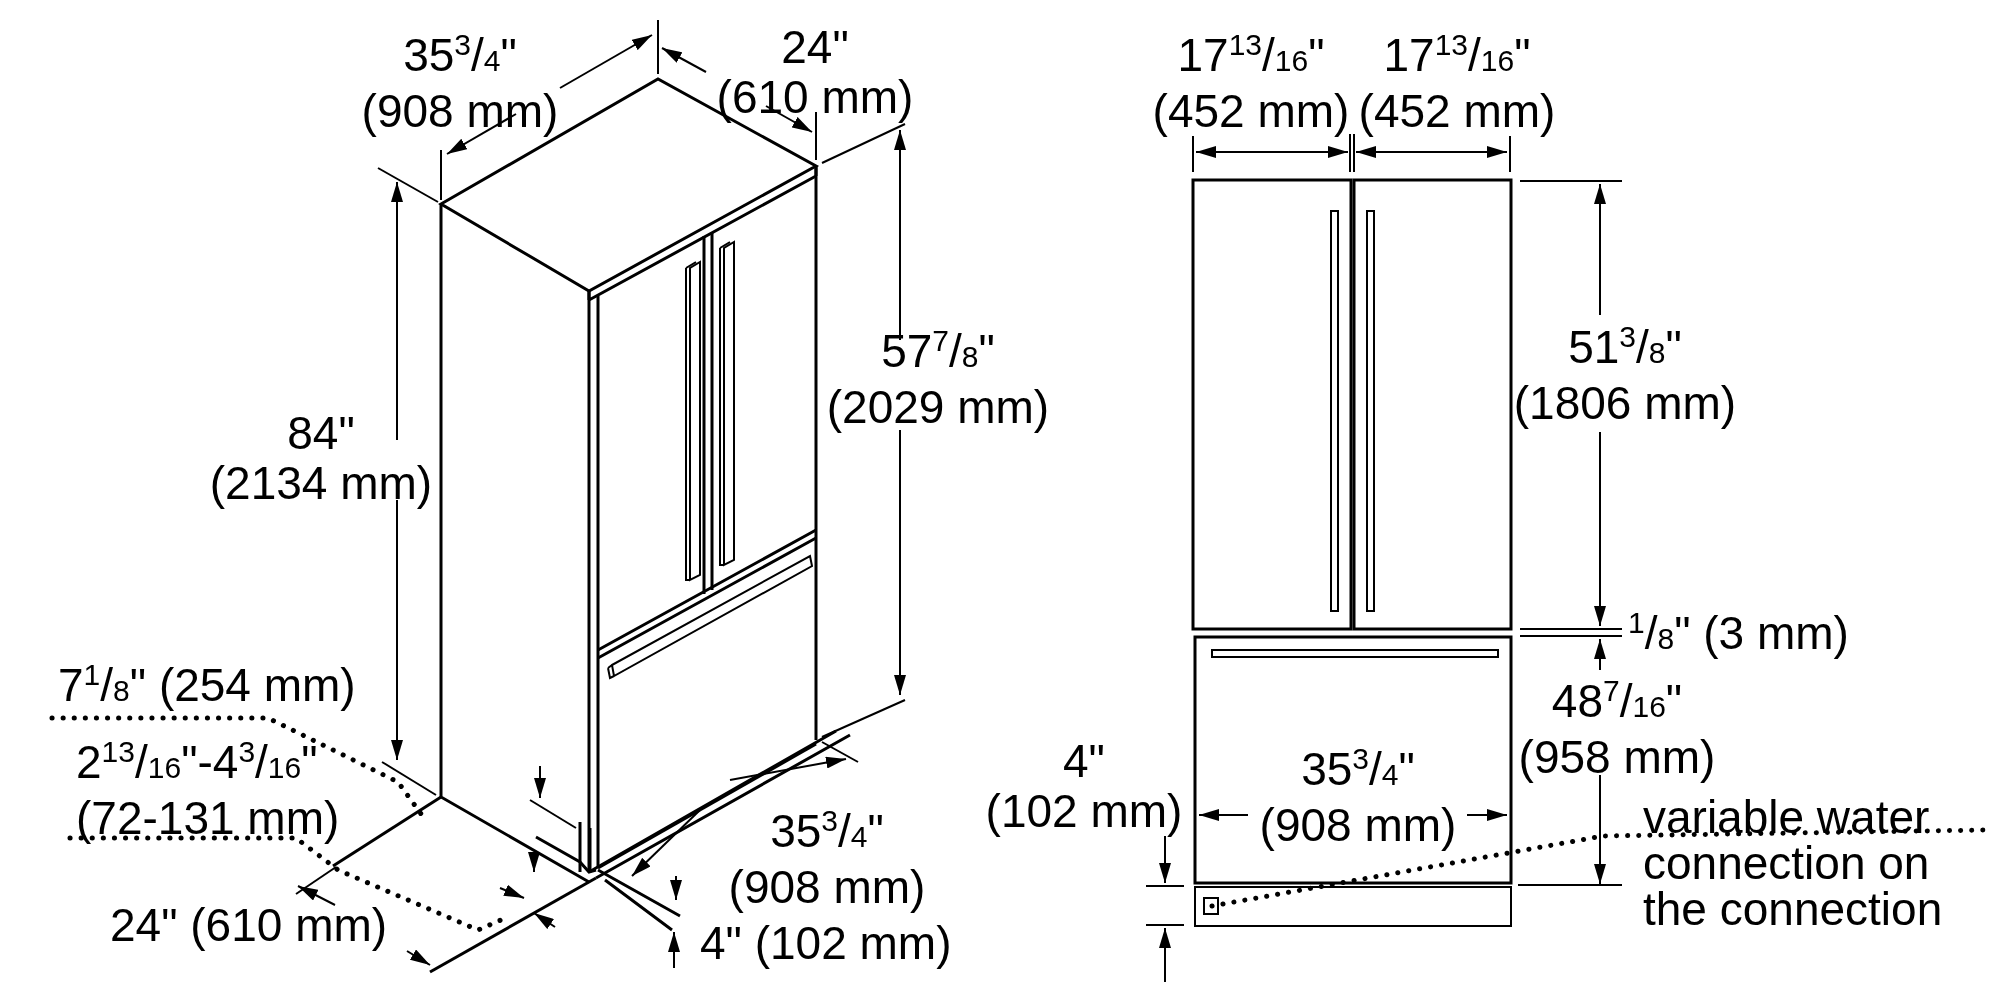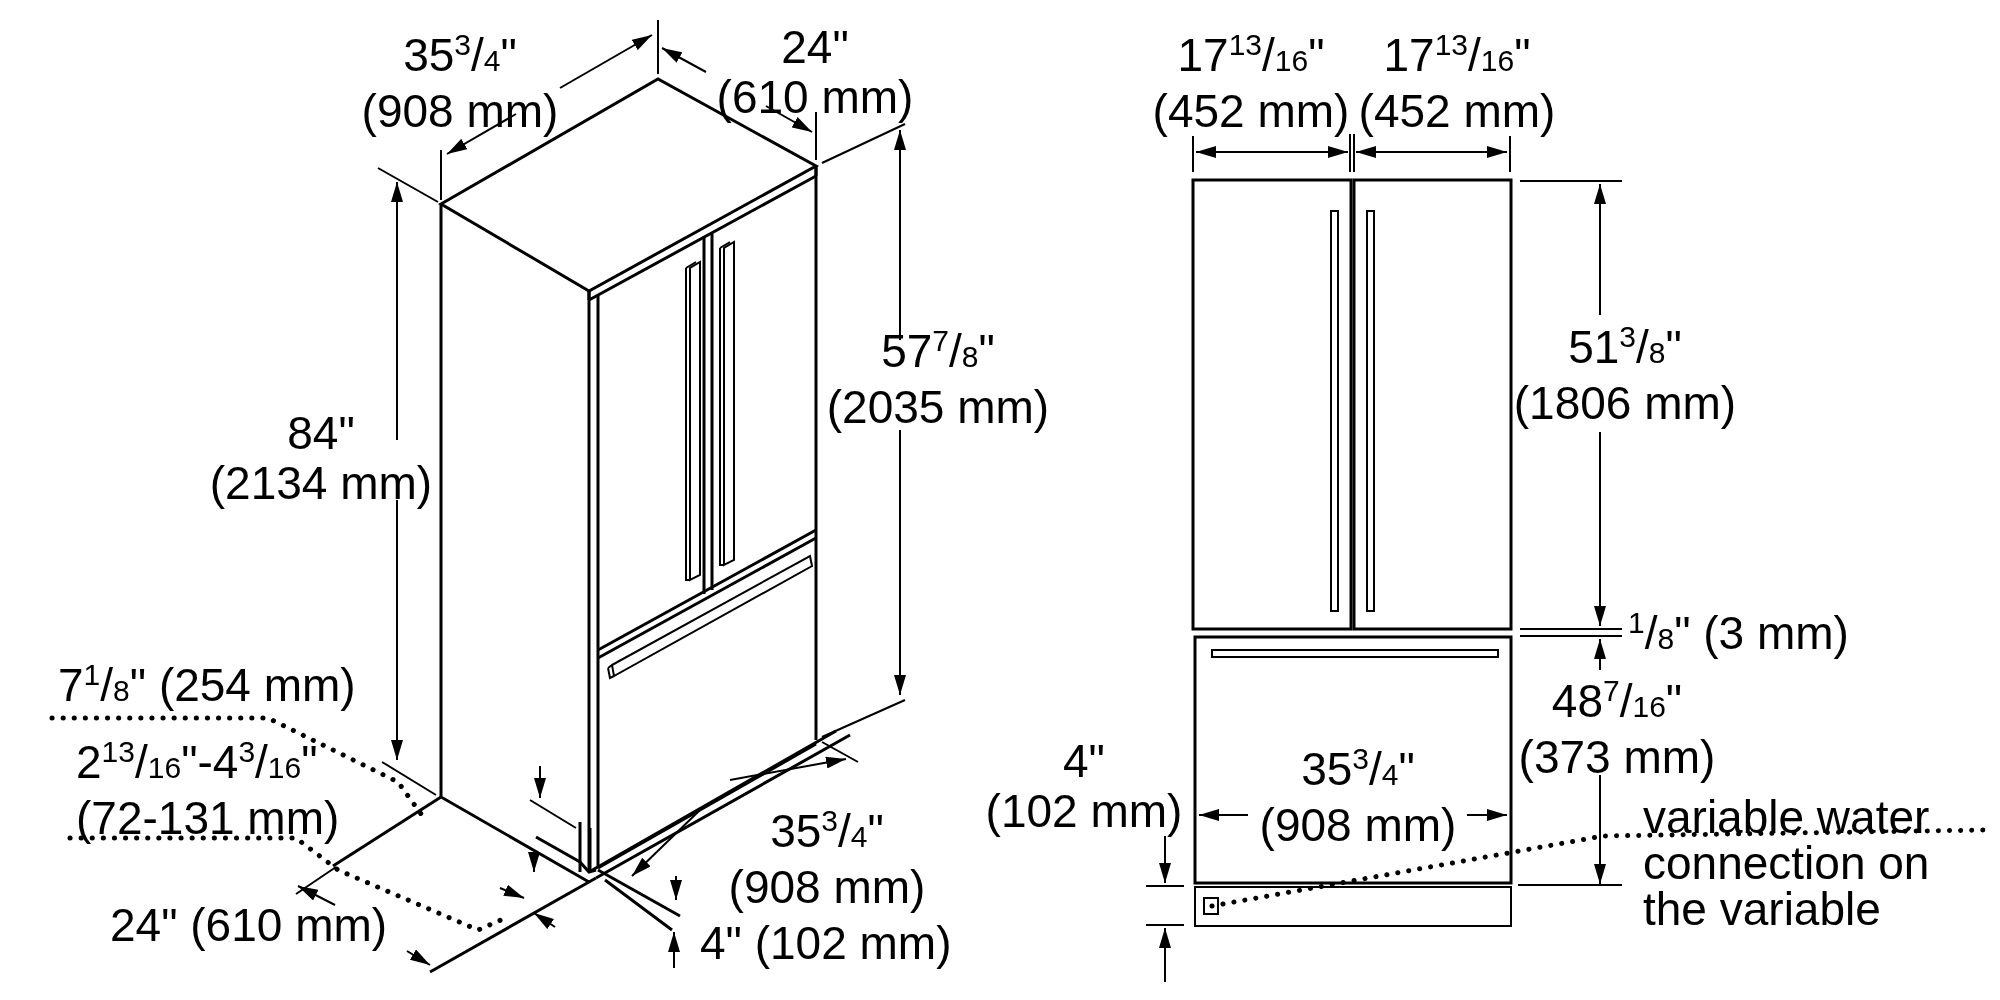--- a/index.html
+++ b/index.html
@@ -145,21 +145,21 @@
 <div class="lbl" style="left:710px; top:22px; width:210px;">
   <span class="l">24"</span>
   <span class="l">(610 mm)</span>
 </div>
 <div class="lbl" style="left:206px; top:408px; width:230px;">
   <span class="l">84"</span>
   <span class="l">(2134 mm)</span>
 </div>
 <div class="lbl" style="left:818px; top:326px; width:240px;">
   <span class="l"><span>57</span><sup>7</sup>/<span class="den">8</span><span>"</span></span>
-  <span class="l">(2035 mm)</span>
+  <span class="l">(2029 mm)</span>
 </div>
 <div class="lbl left" style="left:58px; top:660px;">
   <span>7</span><sup>1</sup>/<span class="den">8</span><span>"</span> <span>(254 mm)</span>
 </div>
 <div class="lbl left" style="left:76px; top:737px;">
   <span class="l"><span>2</span><sup>13</sup>/<span class="den">16</span><span>"</span>-<span>4</span><sup>3</sup>/<span class="den">16</span><span>"</span></span>
   <span class="l">(72-131 mm)</span>
 </div>
 <div class="lbl left" style="left:110px; top:900px;">
   <span>24"</span> <span>(610 mm)</span>
@@ -182,27 +182,27 @@
 </div>
 <div class="lbl" style="left:1510px; top:322px; width:230px;">
   <span class="l"><span>51</span><sup>3</sup>/<span class="den">8</span><span>"</span></span>
   <span class="l">(1806 mm)</span>
 </div>
 <div class="lbl left" style="left:1628px; top:608px;">
   <sup>1</sup>/<span class="den">8</span><span>"</span> <span>(3 mm)</span>
 </div>
 <div class="lbl" style="left:1512px; top:676px; width:210px;">
   <span class="l"><span>48</span><sup>7</sup>/<span class="den">16</span><span>"</span></span>
-  <span class="l">(373 mm)</span>
+  <span class="l">(958 mm)</span>
 </div>
 <div class="lbl" style="left:1248px; top:744px; width:220px;">
   <span class="l"><span>35</span><sup>3</sup>/<span class="den">4</span><span>"</span></span>
   <span class="l">(908 mm)</span>
 </div>
 <div class="lbl" style="left:984px; top:736px; width:200px;">
   <span class="l">4"</span>
   <span class="l">(102 mm)</span>
 </div>
 <div class="lbl left" style="left:1643px; top:794px; line-height:46px;">
   <span class="l">variable water</span>
   <span class="l">connection on</span>
-  <span class="l">the variable</span>
+  <span class="l">the connection</span>
 </div>
 
 </body></html>

